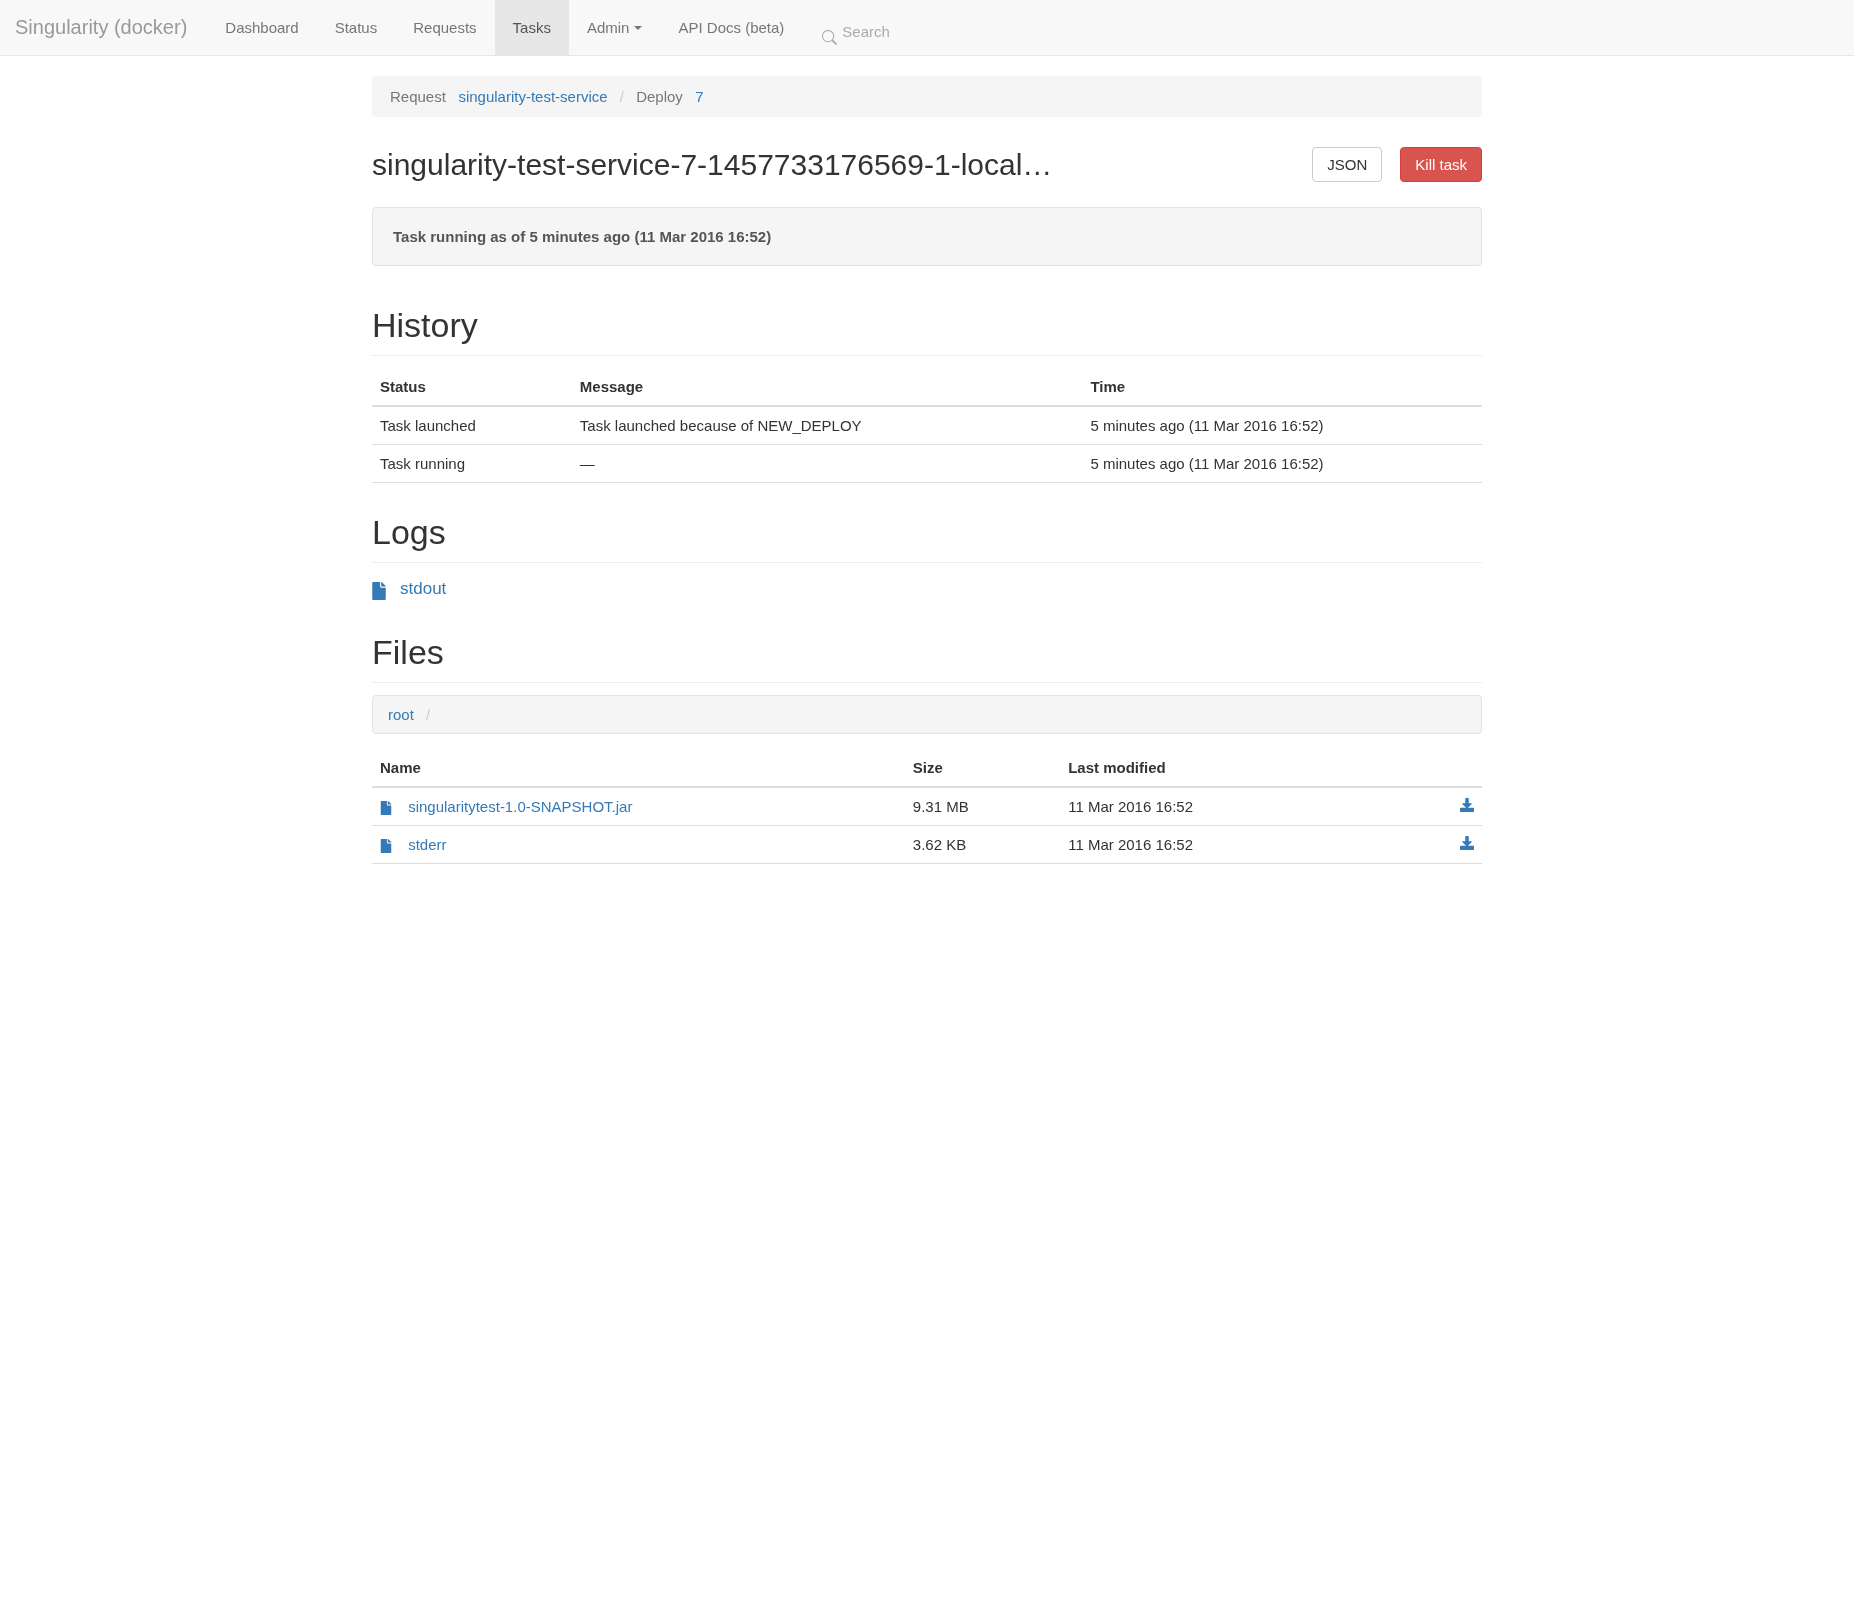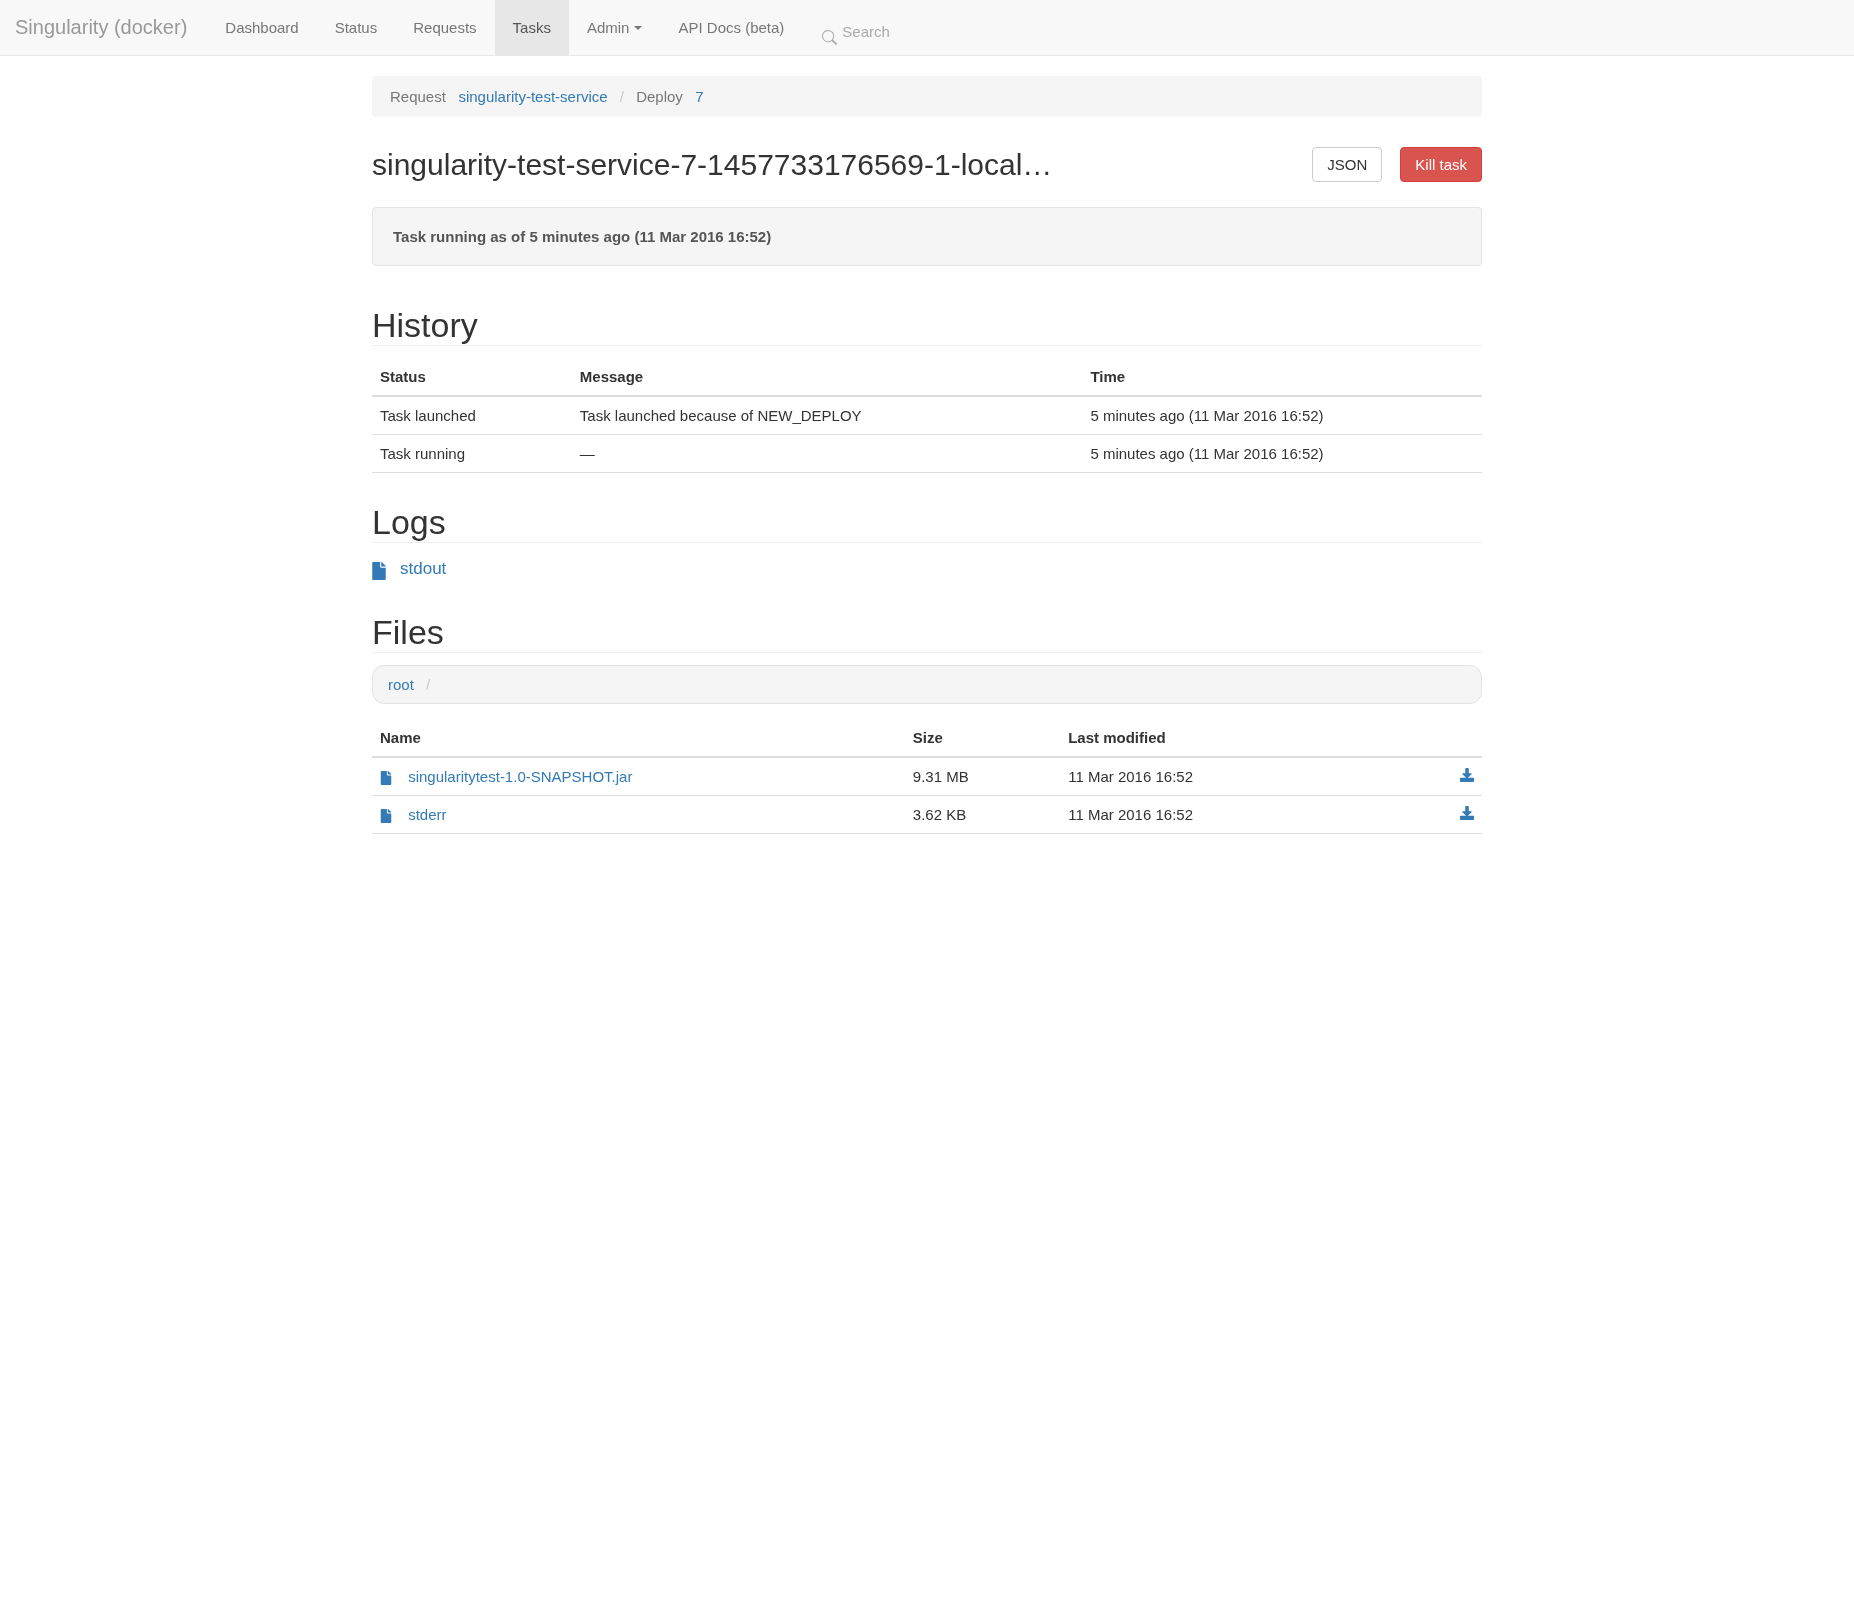--- a/index.html
+++ b/index.html
@@ -116,20 +116,21 @@
       padding: 20px;
       margin-bottom: 40px;
       font-size: 15px;
       color: #555;
       font-weight: bold;
     }
     h2.section {
       font-size: 34px;
       font-weight: 500;
       margin: 30px 0 12px 0;
+      padding-bottom: 10px;
       border-bottom: 1px solid #eee;
       color: #333;
     }
     table {
       width: 100%;
       border-collapse: collapse;
       margin-bottom: 20px;
     }
     th {
       text-align: left;
@@ -160,21 +161,21 @@
       display: flex;
       align-items: center;
       gap: 4px;
       color: #337ab7;
       font-size: 17px;
       padding: 4px 0;
     }
     .files-crumb {
       background: #f5f5f5;
       padding: 10px 15px;
-      border-radius: 12px;
+      border-radius: 4px;
       border: 1px solid #e3e3e3;
       margin-bottom: 15px;
       font-size: 15px;
     }
     .col-name { width: 48%; }
     .col-size { width: 14%; }
     .col-time { width: 38%; }
     .search-icon svg { display: block; }
   </style>
 </head>

